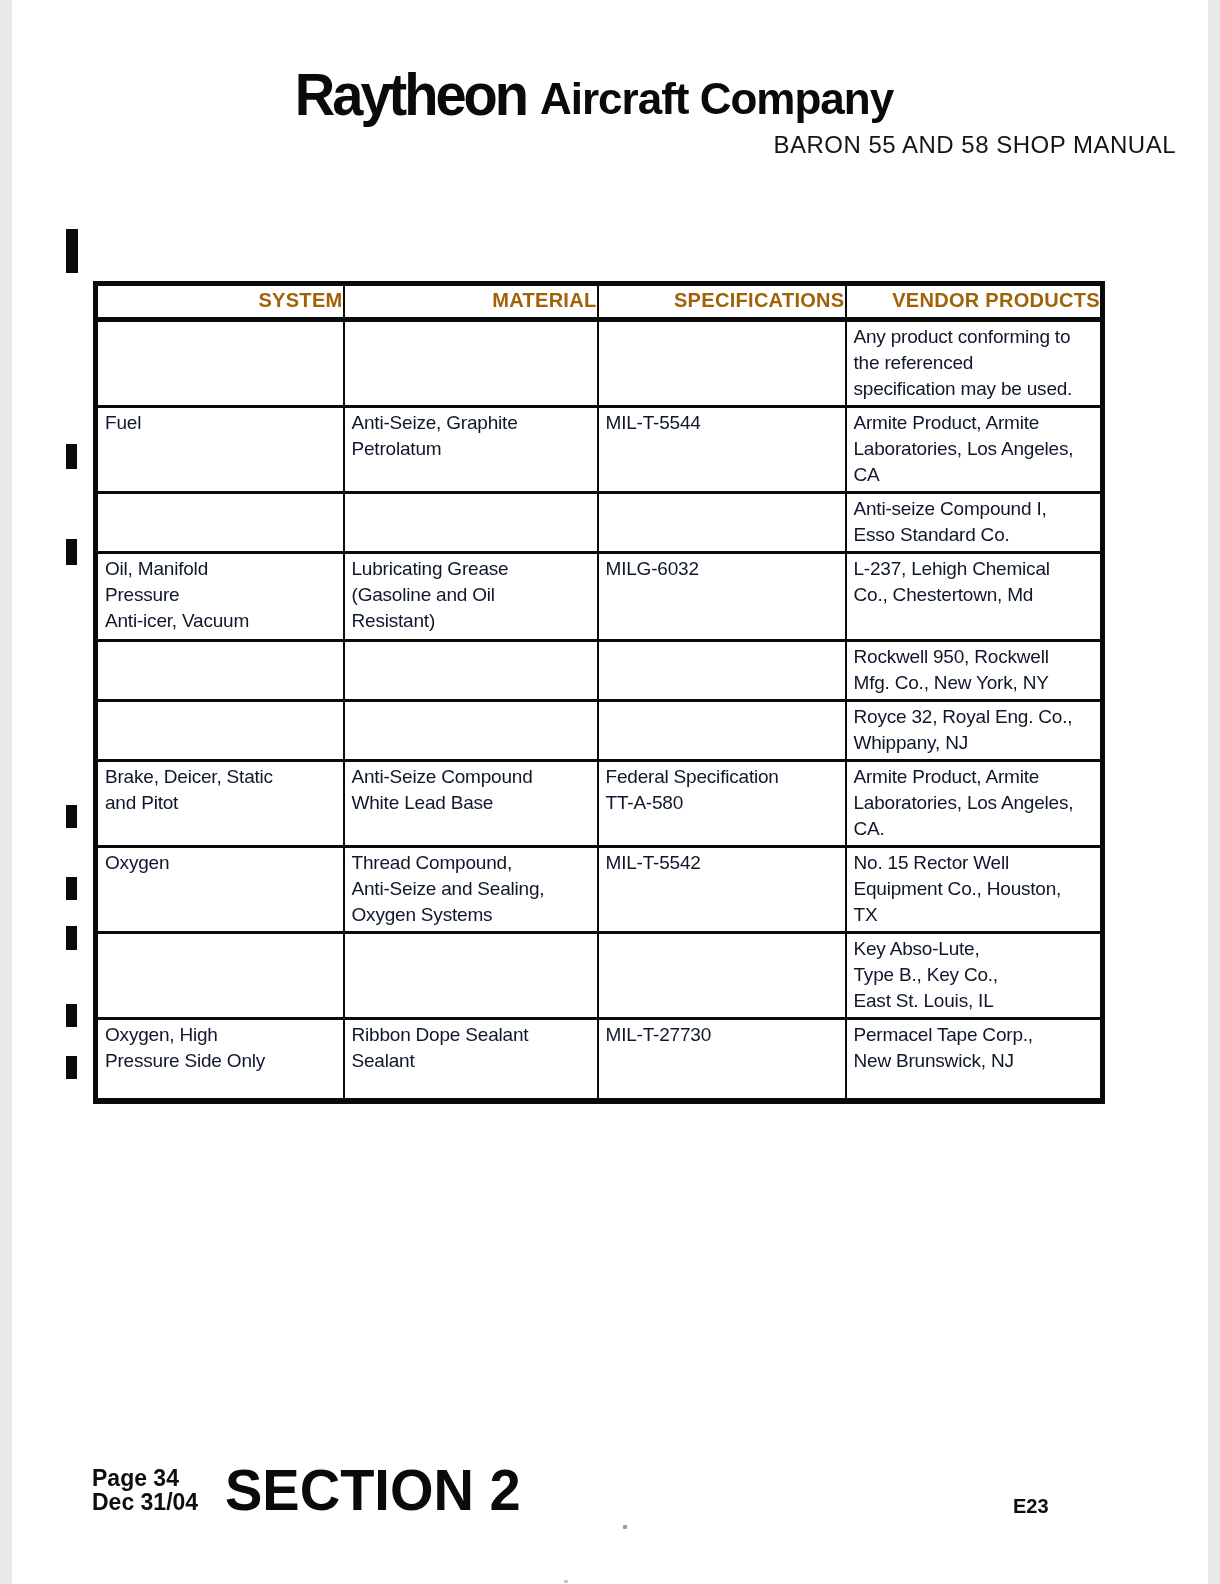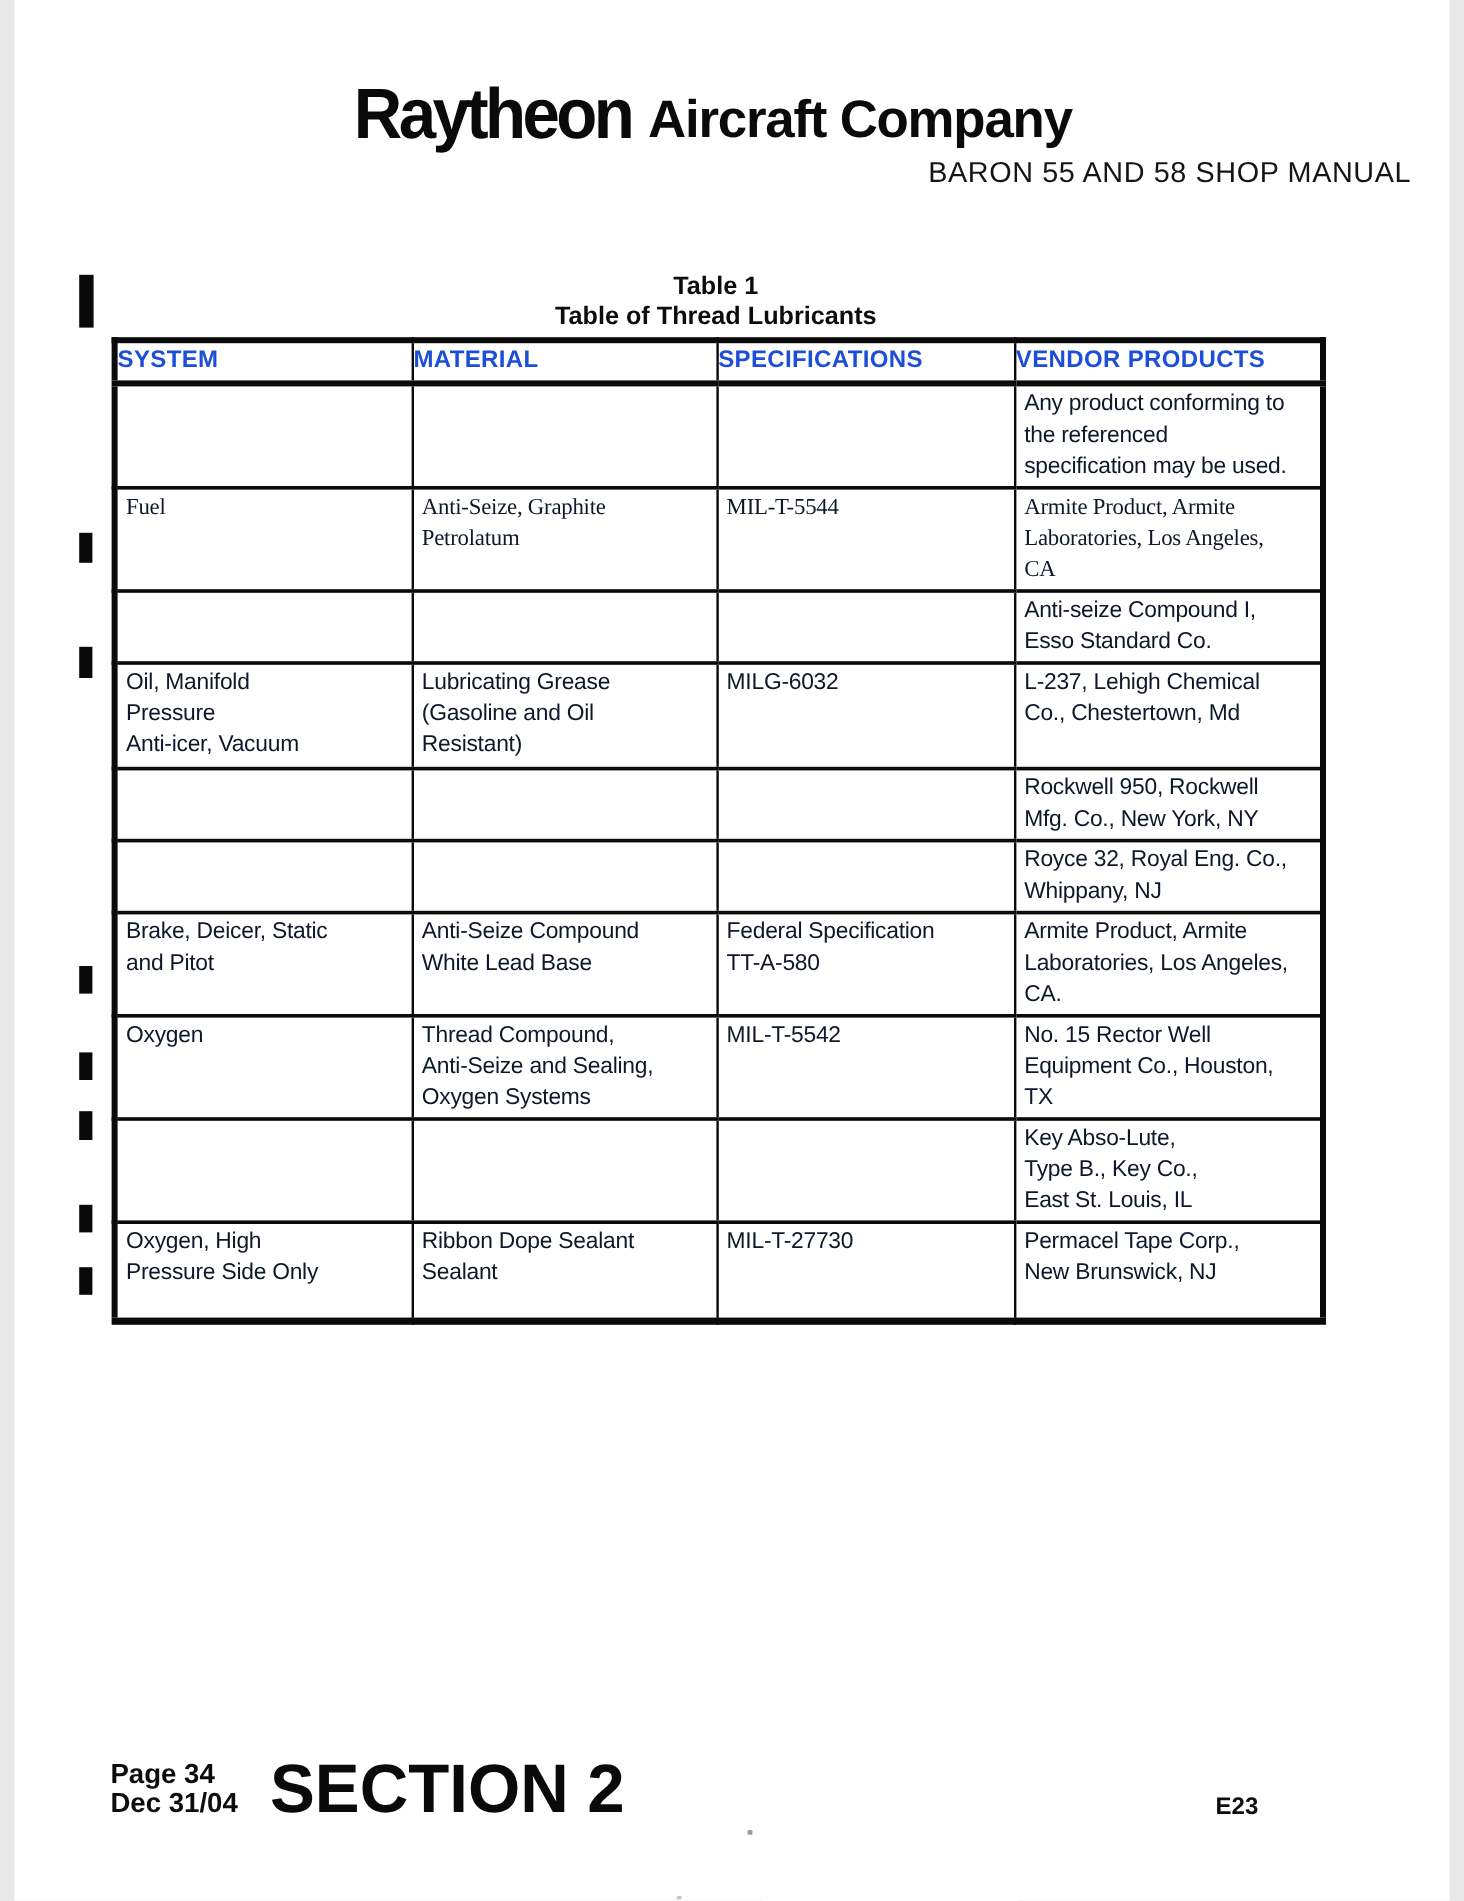--- a/index.html
+++ b/index.html
@@ -52,36 +52,36 @@
     width:1007px;
     border-collapse:collapse;
     table-layout:fixed;
     border:5px solid #0a0a0a;
     border-bottom-width:6px;
   }
   table.lubricants th{
     border-left:2px solid #0a0a0a;
     border-bottom:5px solid #0a0a0a;
     font-size:20px;font-weight:bold;letter-spacing:0.3px;
-    text-align:left;vertical-align:middle;
-    padding:2px 12px 4px 0;color:#1d4ed8;
+    text-align:right;vertical-align:middle;
+    padding:2px 0 4px 0;color:#a16207;
   }
   table.lubricants thead tr{height:36px;}
   table.lubricants td{
     border:2px solid #0a0a0a;
     border-top:3px solid #0a0a0a;
     font-size:19px;line-height:26px;letter-spacing:-0.2px;
     vertical-align:top;text-align:left;
     padding:2px 4px 3px 7px;
     white-space:pre-line;
     color:#0f172a;
     overflow:hidden;
   }
   tbody tr:nth-child(1){height:82px;}
-  tbody tr:nth-child(2){height:83px;font-family:Liberation Serif, serif;}
+  tbody tr:nth-child(2){height:83px;}
   tbody tr:nth-child(3){height:57px;}
   tbody tr:nth-child(4){height:88px;}
   tbody tr:nth-child(5){height:57px;}
   tbody tr:nth-child(6){height:59px;}
   tbody tr:nth-child(7){height:84px;}
   tbody tr:nth-child(8){height:85px;}
   tbody tr:nth-child(9){height:57px;}
   tbody tr:nth-child(10){height:82px;}
   tbody tr:nth-child(11){height:58px;}
   
@@ -115,24 +115,20 @@
 
   <div class="change-bar cb1"></div>
   <div class="change-bar cb2"></div>
   <div class="change-bar cb3"></div>
   <div class="change-bar cb4"></div>
   <div class="change-bar cb5"></div>
   <div class="change-bar cb6"></div>
   <div class="change-bar cb7"></div>
   <div class="change-bar cb8"></div>
 
-  <div class="table-title">
-    <div>Table 1</div>
-    <div>Table of Thread Lubricants</div>
-  </div>
 
   <table class="lubricants">
     <colgroup>
       <col style="width:248px">
         <col style="width:254px">
         <col style="width:248px">
         <col style="width:257px">
     </colgroup>
     <thead>
       <tr>

